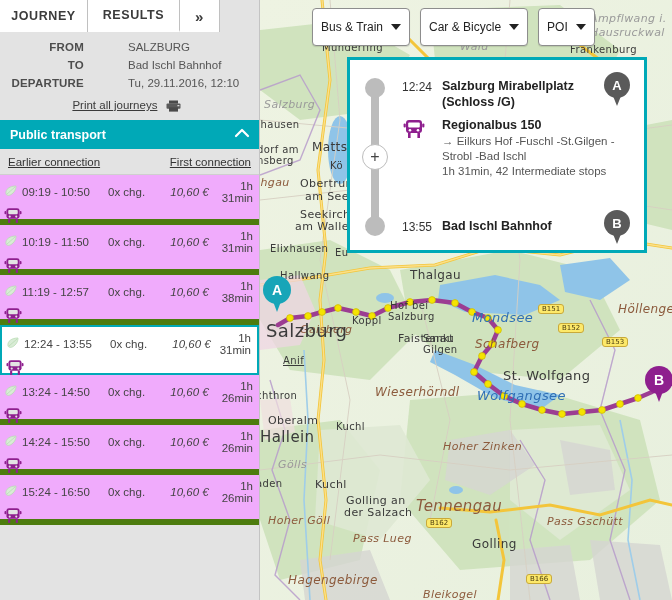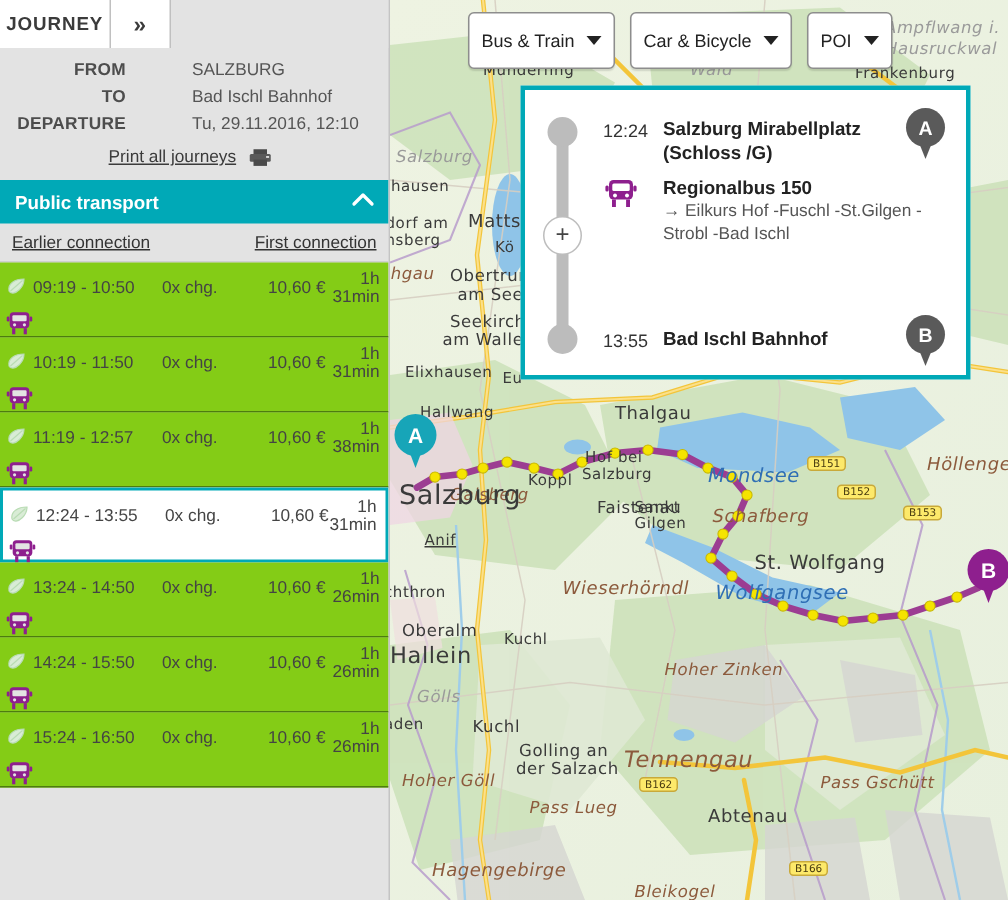--- a/index.html
+++ b/index.html
@@ -59,21 +59,21 @@
     border-right: 1px solid #c4c4c4;
     overflow: hidden;
   }
   #tabs { display: flex; height: 32px; background: #d8d8d8; }
   .tab {
     display: flex; align-items: center; justify-content: center;
     font-size: 12.5px; font-weight: bold; letter-spacing: .6px;
     color: #3b3b3b; cursor: pointer;
     border-right: 1px solid #c0c0c0;
   }
-  .tab.idle   { width: 74px; background: #ffffff; }
+  .tab.idle   { width: 88px; background: #ffffff; }
   .tab.active { width: 92px; background: #ffffff; border-bottom: 2px solid #ffffff; }
   .tab.more   { width: 40px; background: #ffffff; font-size: 15px; }
   #tabs .spacer { flex: 1; background: #e3e3e3; border: none; }
 
   
   #summary { padding: 7px 10px 4px 4px; }
   .srow { display: flex; font-size: 11.5px; line-height: 16px; margin-bottom: 2px; gap: 36px; }
   .slabel {
     width: 88px; text-align: right; padding-right: 8px;
     color: #4d4d4d; font-weight: bold; letter-spacing: .2px;
@@ -103,37 +103,37 @@
     background: #e3e3e3;
     border-bottom: 1px solid #cfcfcf;
     font-size: 11.5px;
   }
   #navrow span { color: #333; text-decoration: underline; cursor: pointer; }
 
   
   .conn {
     position: relative;
     height: 50px;
-    border-bottom: 1px solid #4d7c0f;
-    background: #84cc16;
+    border-bottom: 6px solid #4d7c0f;
+    background: #f0abfc;
     cursor: pointer;
   }
   .conn.selected {
     background: #ffffff;
     border: 2px solid #00a9b7;
   }
   .conn .line1 {
     display: flex; align-items: center;
     padding: 5px 6px 0 4px;
     font-size: 11.5px; color: #444;
   }
   .conn .eco  { width: 18px; flex: 0 0 18px; }
   .conn .time { width: 86px; flex: 0 0 86px; }
   .conn .chg  { width: 54px; flex: 0 0 54px; }
-  .conn .fare { width: 55px; flex: 0 0 55px; text-align: right; }
+  .conn .fare { width: 55px; flex: 0 0 55px; text-align: center; font-style: italic; }
   .conn .dur  { flex: 1; text-align: right; }
   .conn .line2 { padding: 3px 0 0 4px; }
 
   
   #dropdowns {
     position: absolute; left: 312px; top: 8px;
     display: flex; gap: 10px; z-index: 40;
   }
   .dd {
     height: 38px; background: #ffffff;
@@ -357,21 +357,21 @@
         <div class="mlabel terr" style="left: 115px; top: 385px; font-size: 12px;">Wieserhörndl</div>
         <div class="mlabel terr" style="left: 183px; top: 440px; font-size: 11px;">Hoher Zinken</div>
         <div class="mlabel town" style="left: 0px; top: 428px; font-size: 15px;">Hallein</div>
         <div class="mlabel region" style="left: 18px; top: 458px; font-size: 11px;">Gölls</div>
         <div class="mlabel town" style="left: -4px; top: 390px; font-size: 10px;">chthron</div>
         <div class="mlabel town" style="left: -4px; top: 478px; font-size: 10px;">aden</div>
         <div class="mlabel town" style="left: 55px; top: 478px; font-size: 11px;">Kuchl</div>
         <div class="mlabel town" style="left: 86px; top: 494px; font-size: 11px;">Golling an</div>
         <div class="mlabel town" style="left: 84px; top: 506px; font-size: 11px;">der Salzach</div>
         <div class="mlabel terr" style="left: 156px; top: 497px; font-size: 15px;">Tennengau</div>
-        <div class="mlabel town" style="left: 212px; top: 537px; font-size: 12px;">Abtenau</div>
+        <div class="mlabel town" style="left: 212px; top: 537px; font-size: 12px;">Golling</div>
         <div class="mlabel terr" style="left: 287px; top: 515px; font-size: 11px;">Pass Gschütt</div>
         <div class="mlabel terr" style="left: 8px; top: 514px; font-size: 11px;">Hoher Göll</div>
         <div class="mlabel terr" style="left: 93px; top: 532px; font-size: 11px;">Pass Lueg</div>
         <div class="mlabel terr" style="left: 28px; top: 573px; font-size: 12px;">Hagengebirge</div>
         <div class="mlabel terr" style="left: 163px; top: 588px; font-size: 11px;">Bleikogel</div>
       </div>
     <div id="map-shields">
         <div class="shield" style="left: 278px; top: 304px;">B151</div>
         <div class="shield" style="left: 298px; top: 323px;">B152</div>
         <div class="shield" style="left: 342px; top: 337px;">B153</div>
@@ -426,39 +426,41 @@
         <rect x="5" y="14" width="2.6" height="5" fill="#8e1f8e"></rect>
         <rect x="14.4" y="14" width="2.6" height="5" fill="#8e1f8e"></rect>
         <circle cx="7" cy="11.3" r="1.3" fill="#ffffff"></circle>
         <circle cx="15" cy="11.3" r="1.3" fill="#ffffff"></circle>
       </svg>
     </div>
 
     <div id="p-leg">
       <div id="p-legname">Regionalbus 150</div>
       <div id="p-legvia">→ Eilkurs Hof -Fuschl -St.Gilgen -Strobl -Bad Ischl</div>
+      <div id="p-legmeta">1h 31min, 42 Intermediate stops</div>
     </div>
 
     <div class="p-time" style="top:160px;">13:55</div>
     <div class="p-name" style="top:158px;">Bad Ischl Bahnhof</div>
 
     <div class="ppin" style="right:14px; top:12px;">
       <div class="t"></div>
       <div class="h">A</div>
     </div>
     <div class="ppin" style="right:14px; top:150px;">
       <div class="t"></div>
       <div class="h">B</div>
     </div>
   </div>
 
   <div id="panel">
 
     <div id="tabs">
       <div class="tab idle">JOURNEY</div>
+      <div class="tab active">RESULTS</div>
       <div class="tab more">»</div>
       <div class="spacer"></div>
     </div>
 
     <div id="summary">
       <div class="srow">
         <div class="slabel">FROM</div>
         <div class="sval">SALZBURG</div>
       </div>
       <div class="srow">

